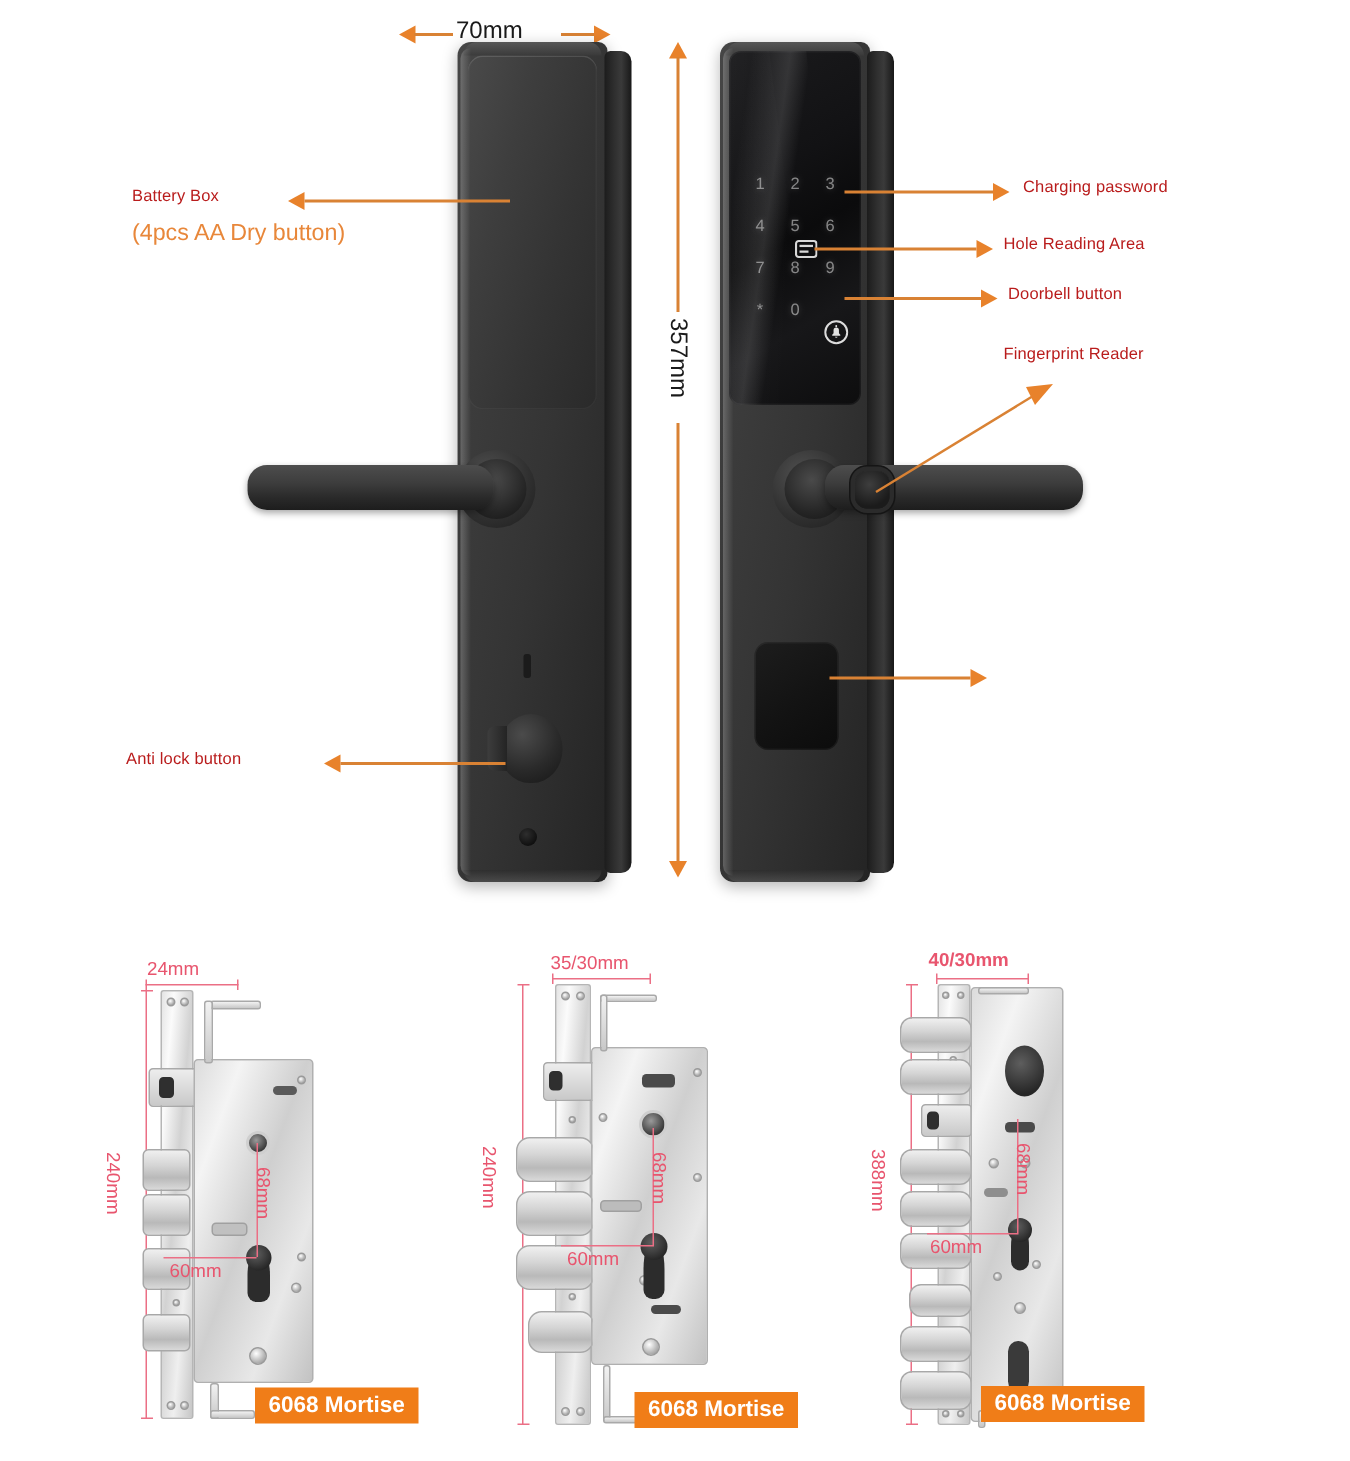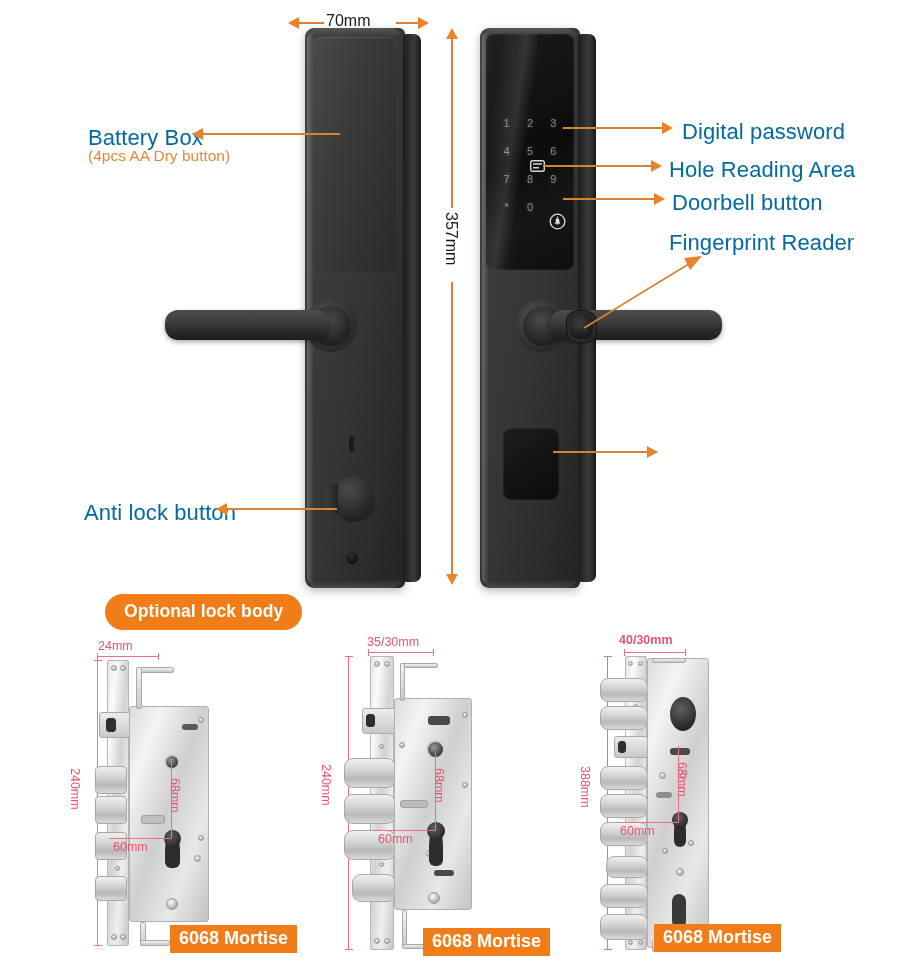--- a/index.html
+++ b/index.html
@@ -6,21 +6,21 @@
   body {
     width:900px; height:974px; position:relative;
     background:#ffffff;
     font-family:"Liberation Sans", sans-serif;
     overflow:hidden;
   }
   .stage { position:absolute; inset:0; }
   .abs { position:absolute; }
 
   
-  .lbl { font-size:22px; color:#0369a1; white-space:nowrap; line-height:1.28; letter-spacing:.1px; }
+  .lbl { font-size:11px; color:#b91c1c; white-space:nowrap; line-height:1.28; letter-spacing:.1px; }
   .lbl-sub { font-size:15.5px; color:#e8873a; white-space:nowrap; line-height:1.28; }
   .dim-txt { font-size:16px; color:#1a1a1a; white-space:nowrap; }
   .dim-vert { font-size:16px; color:#1a1a1a; white-space:nowrap;
               transform:rotate(90deg); transform-origin:left top; }
 
   
   .line-h { height:1.6px; background:#d98234; }
   .arr { width:0; height:0; }
   .arr-r { border-top:6px solid transparent; border-bottom:6px solid transparent; border-left:11px solid #e8822b; }
   .arr-l { border-top:6px solid transparent; border-bottom:6px solid transparent; border-right:11px solid #e8822b; }
@@ -142,21 +142,21 @@
   }
 
   
   .mort { position:absolute; }
   .mort-dim { font-size:12.5px; color:#e8556e; white-space:nowrap; }
   .mort-dim-v { font-size:12.5px; color:#e8556e; white-space:nowrap;
                 transform:rotate(90deg); transform-origin:left top; }
   .mort-line { background:#eb6f85; position:absolute; }
   .mort-badge {
     position:absolute; background:#f07d18; color:#fff; font-weight:bold;
-    font-size:18px; padding:3px 9px 4px; white-space:nowrap;
+    font-size:15px; padding:3px 9px 4px; white-space:nowrap;
   }
   .faceplate {
     position:absolute;
     background:linear-gradient(95deg,#e4e4e4 0%,#fbfbfb 18%,#d2d2d2 46%,#efefef 72%,#c6c6c6 100%);
     border:1px solid #b6b6b6;
     border-radius:2px;
   }
   .lockcase {
     position:absolute;
     background:linear-gradient(110deg,#dcdcdc 0%,#f4f4f4 20%,#cfcfcf 48%,#e8e8e8 74%,#c2c2c2 100%);
@@ -186,21 +186,21 @@
              border:2px solid #cfcfcf; }
   .handle-arm { position:absolute;
                 background:linear-gradient(180deg,#f2f2f2,#c8c8c8);
                 border:1px solid #a9a9a9; border-radius:2px; }
 </style>
 </head>
 <body>
 
 <div class="stage">
 
-  <div class="abs" style="left:288px; top:12px; width:142px; height:22px;">
+  <div class="abs" style="left:266px; top:12px; width:142px; height:22px;">
     <div class="abs arr arr-l" style="left:0; top:5px;"></div>
     <div class="abs line-h" style="left:10px; top:10px; width:26px;"></div>
     <div class="abs dim-txt" style="left:38px; top:0px;">70mm</div>
     <div class="abs line-h" style="left:108px; top:10px; width:22px;"></div>
     <div class="abs arr arr-r" style="left:130px; top:5px;"></div>
   </div>
 
   <div class="abs" style="left:440px; top:28px; width:24px; height:560px;">
     <div class="abs arr arr-u" style="left:6px; top:0;"></div>
     <div class="abs dimline-v" style="left:11px; top:10px; height:170px;"></div>
@@ -287,40 +287,39 @@
   </div>
   <div class="abs arr arr-l" style="left:192px; top:128px;"></div>
   <div class="abs line-h" style="left:203px; top:133px; width:137px;"></div>
 
   <div class="abs lbl" style="left:84px; top:499px;">Anti lock button</div>
   <div class="abs arr arr-l" style="left:216px; top:503px;"></div>
   <div class="abs line-h" style="left:227px; top:508px; width:110px;"></div>
 
   <div class="abs line-h" style="left:563px; top:127px; width:99px;"></div>
   <div class="abs arr arr-r" style="left:662px; top:122px;"></div>
-  <div class="abs lbl" style="left:682px; top:118px;">Digital password</div>
+  <div class="abs lbl" style="left:682px; top:118px;">Charging password</div>
 
   <div class="abs line-h" style="left:543px; top:165px; width:108px;"></div>
   <div class="abs arr arr-r" style="left:651px; top:160px;"></div>
   <div class="abs lbl" style="left:669px; top:156px;">Hole Reading Area</div>
 
   <div class="abs line-h" style="left:563px; top:198px; width:91px;"></div>
   <div class="abs arr arr-r" style="left:654px; top:193px;"></div>
   <div class="abs lbl" style="left:672px; top:189px;">Doorbell button</div>
 
   <div class="abs lbl" style="left:669px; top:229px;">Fingerprint Reader</div>
   <svg class="abs" style="left:580px; top:248px;" width="130" height="84" viewBox="0 0 130 84">
     <line x1="4" y1="80" x2="112" y2="14" stroke="#d98234" stroke-width="1.6"></line>
     <polygon points="122,8 104,10 110,22" fill="#e8822b"></polygon>
   </svg>
 
   <div class="abs line-h" style="left:553px; top:451px; width:94px;"></div>
   <div class="abs arr arr-r" style="left:647px; top:446px;"></div>
 
-  <div class="pill" style="left:105px; top:594px;">Optional lock body</div>
 
   <div class="mort" style="left:62px; top:640px; width:250px; height:320px;">
 
     <div class="mort-line" style="left:35px; top:16px; width:62px; height:1.2px;"></div>
     <div class="mort-line" style="left:35px; top:13px; width:1.2px; height:7px;"></div>
     <div class="mort-line" style="left:96px; top:13px; width:1.2px; height:7px;"></div>
     <div class="abs mort-dim" style="left:36px; top:-1px;">24mm</div>
 
     <div class="mort-line" style="left:35px; top:20px; width:1.2px; height:286px;"></div>
     <div class="mort-line" style="left:32px; top:20px; width:8px; height:1.2px;"></div>

